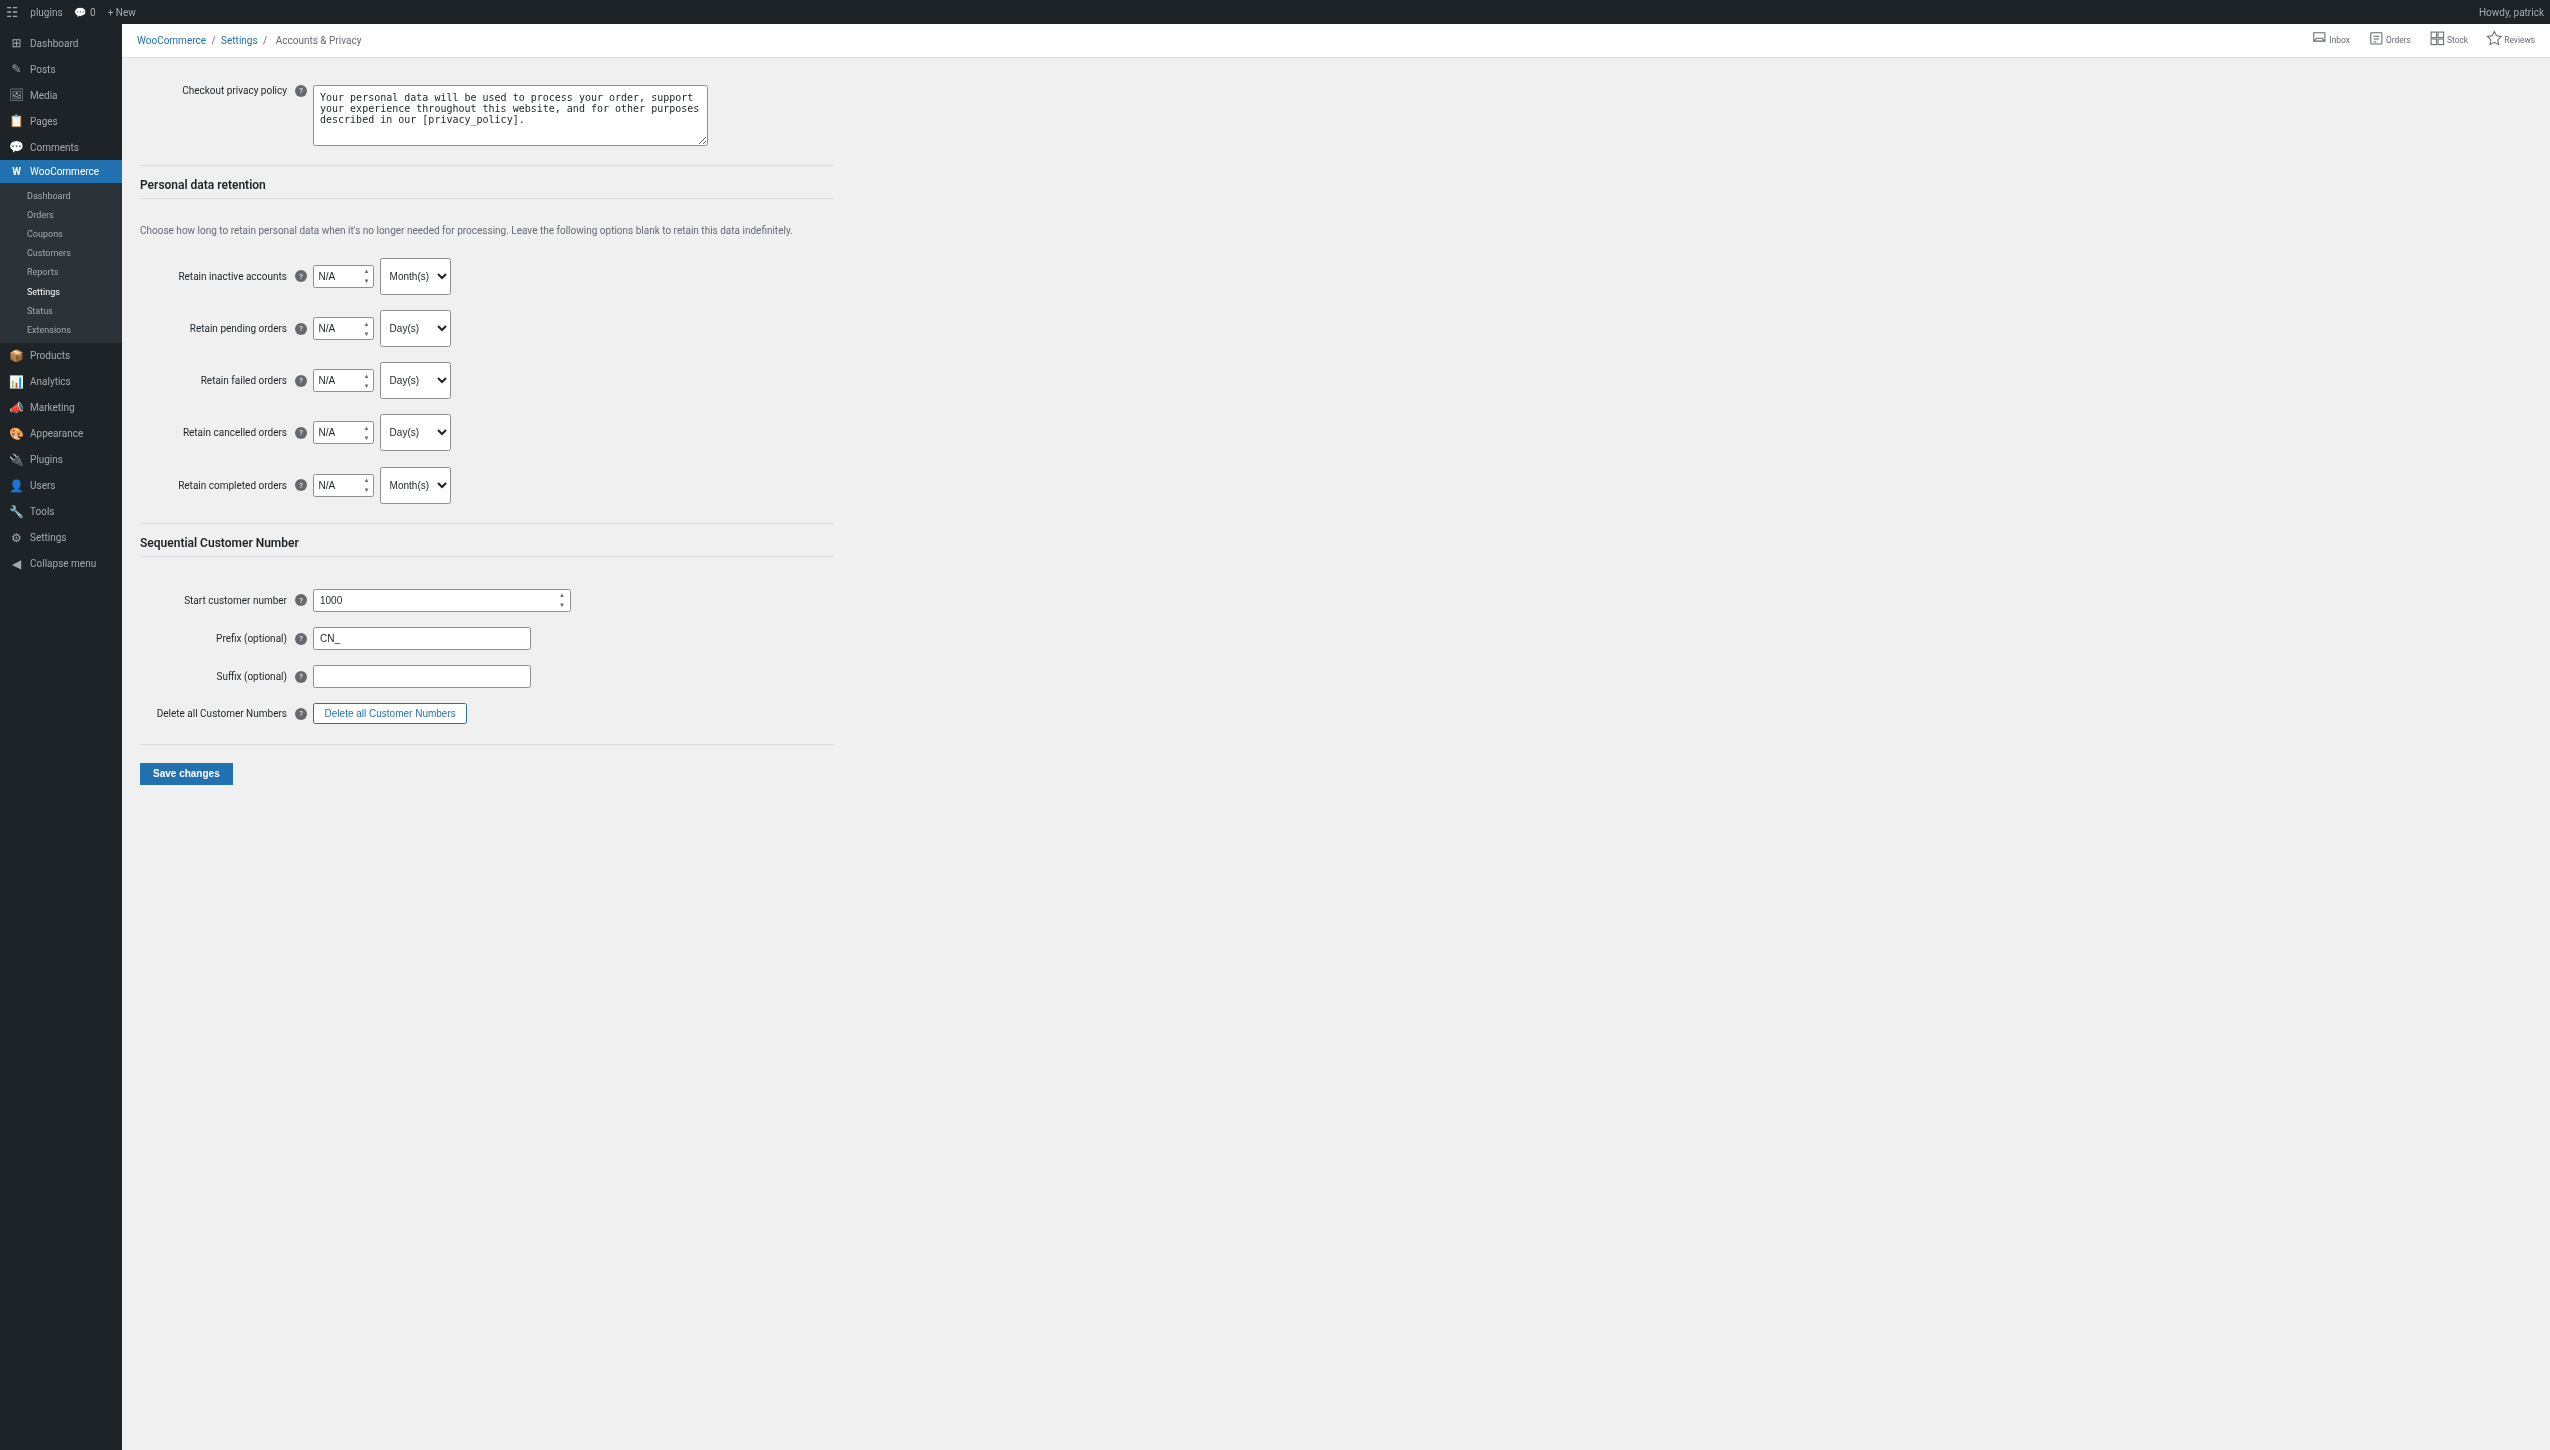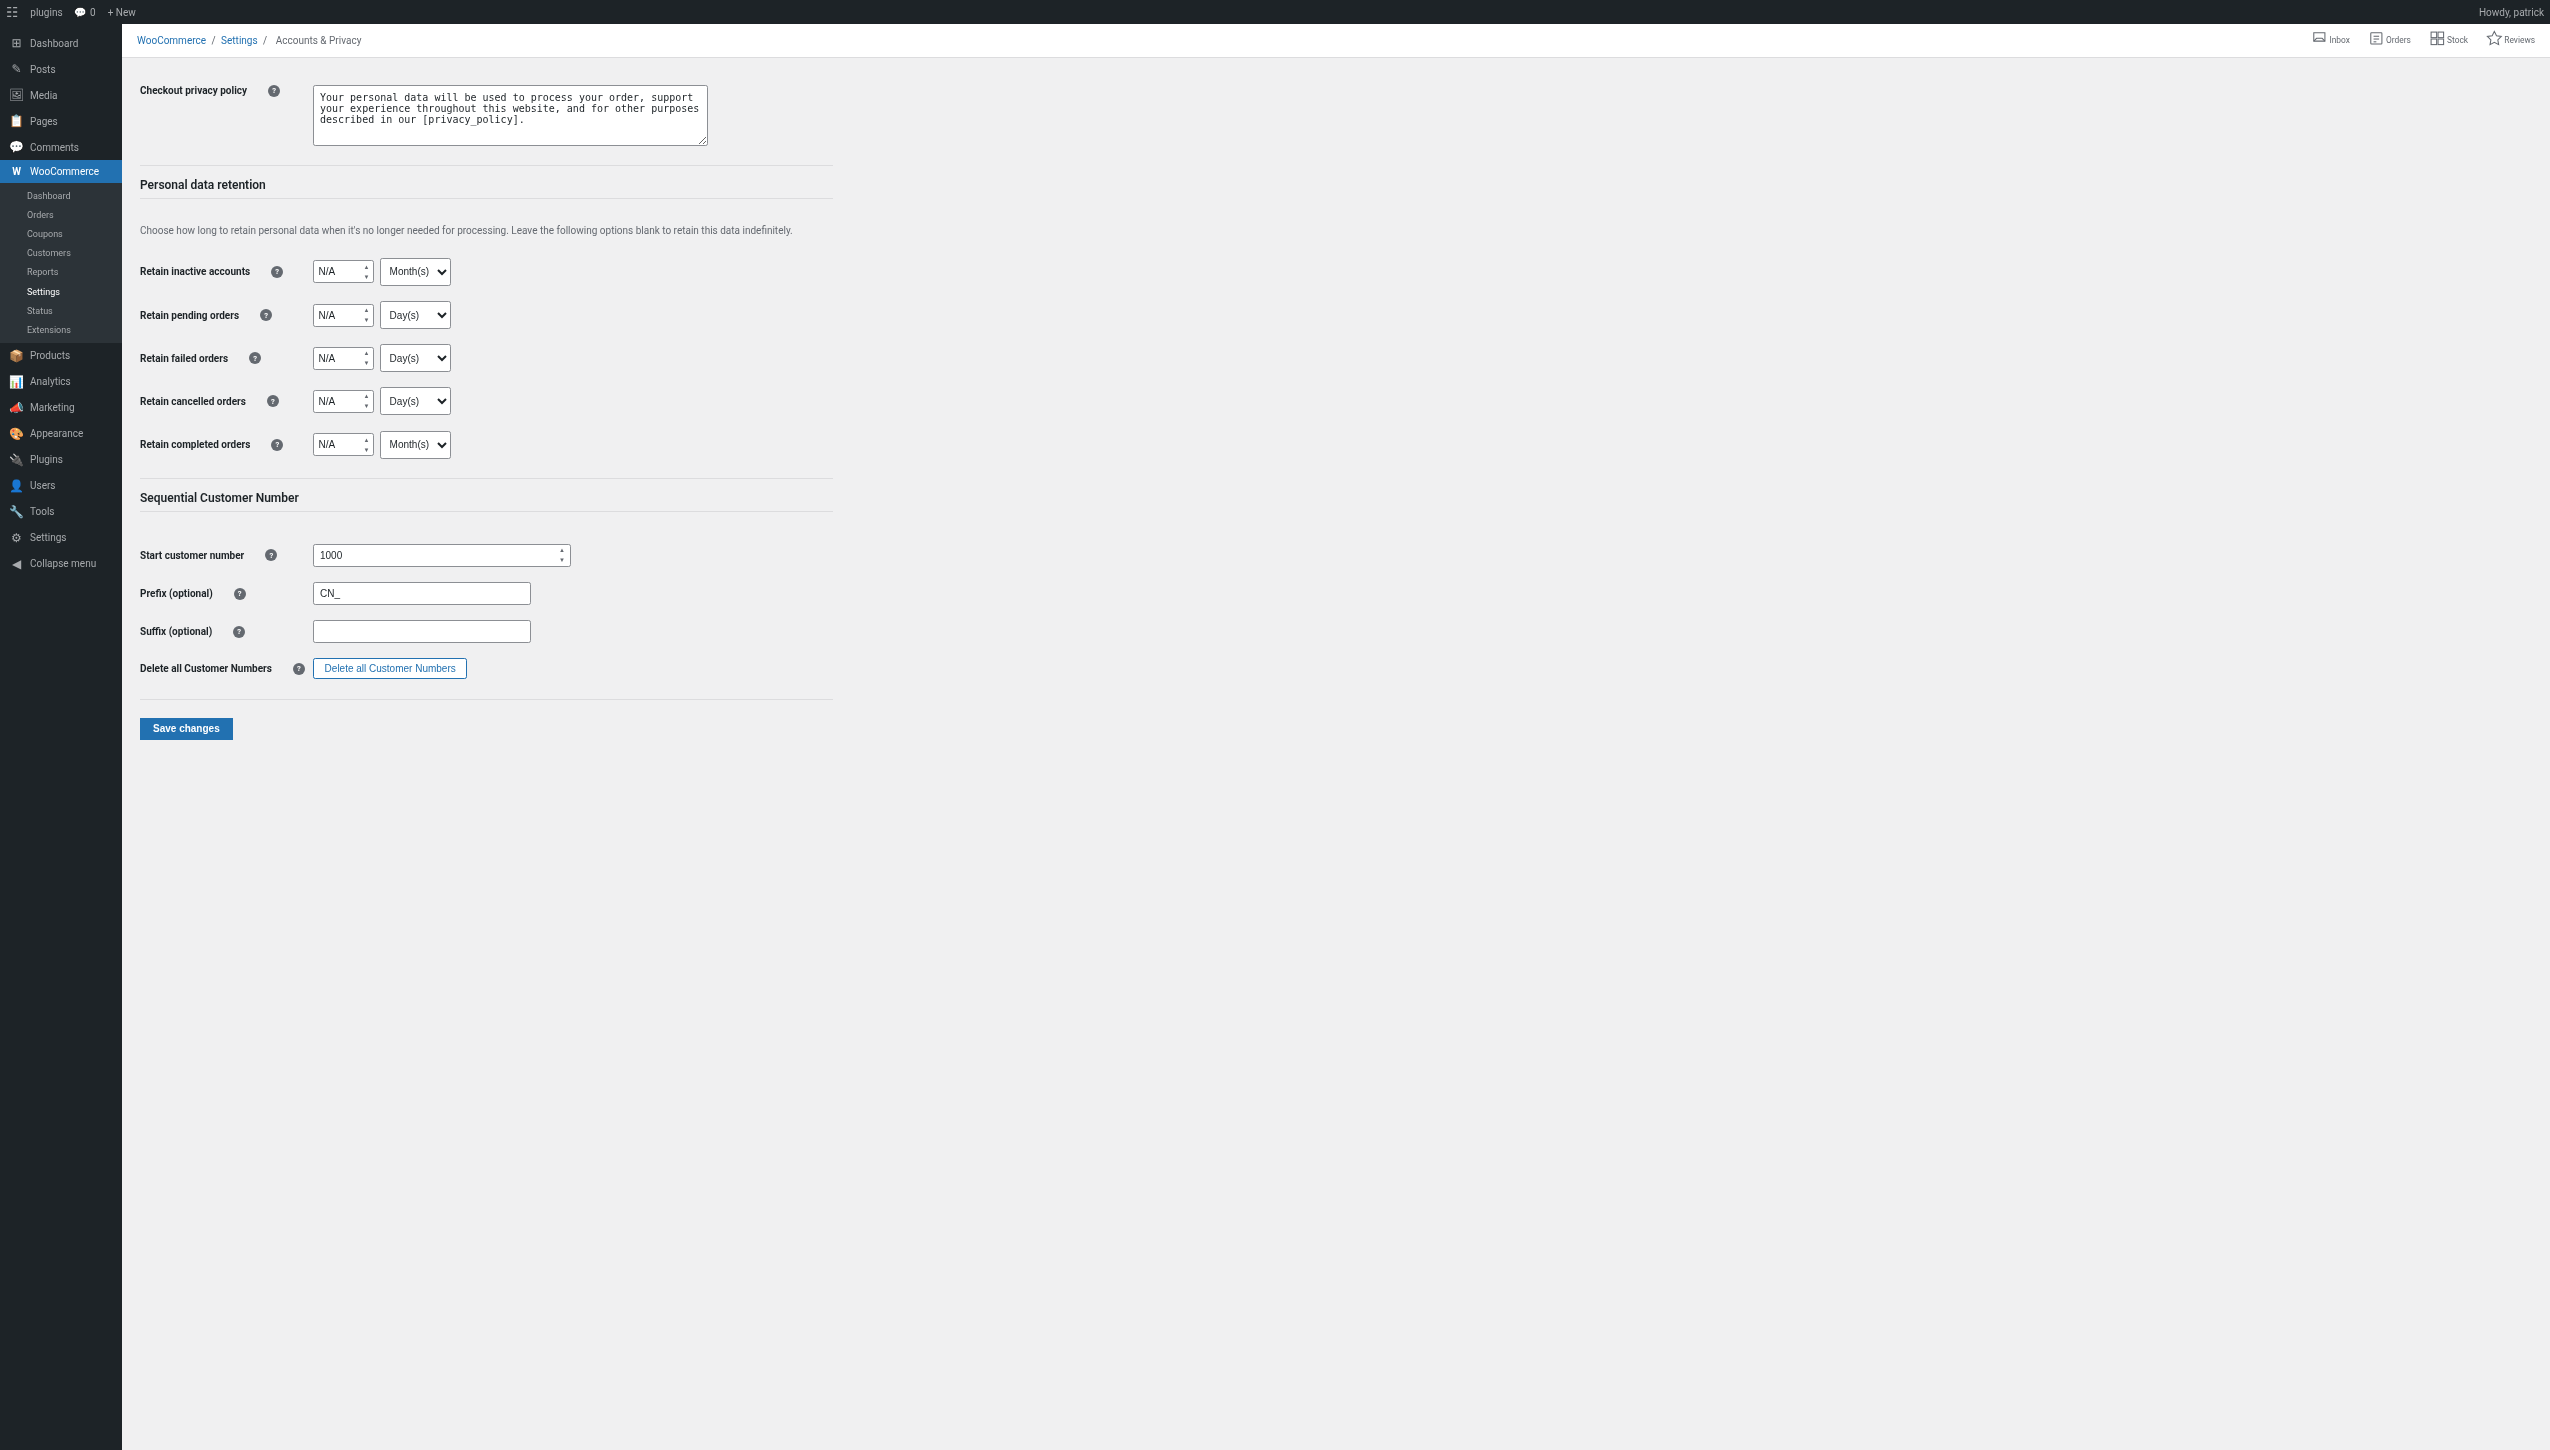--- a/index.html
+++ b/index.html
@@ -110,44 +110,45 @@
     }
 
     .field-row {
       display: flex;
       align-items: center;
       gap: 6px;
       padding: 7.6px 0;
     }
     .field-label {
       width: 167px;
-      font-weight: 700;
+      font-weight: 400;
       font-size: 10px;
       flex-shrink: 0;
       display: flex;
       align-items: center;
-      gap: 21px;
+      gap: 8px;
+      justify-content: flex-end;
     }
 
     .help-icon {
       display: inline-flex;
       align-items: center;
       justify-content: center;
       width: 12px;
       height: 12px;
       border-radius: 50%;
       background: #646970;
       color: #fff;
       font-size: 7.6px;
       cursor: pointer;
       flex-shrink: 0;
     }
 
     select.woo-select {
-      height: 28px;
+      height: 37px;
       border: 0.8px solid #8c8f94;
       border-radius: 2.3px;
       background: #fff;
       padding: 0 4.6px;
       font-size: 10px;
       color: #1d2327;
       cursor: pointer;
     }
 
     input.woo-input {

